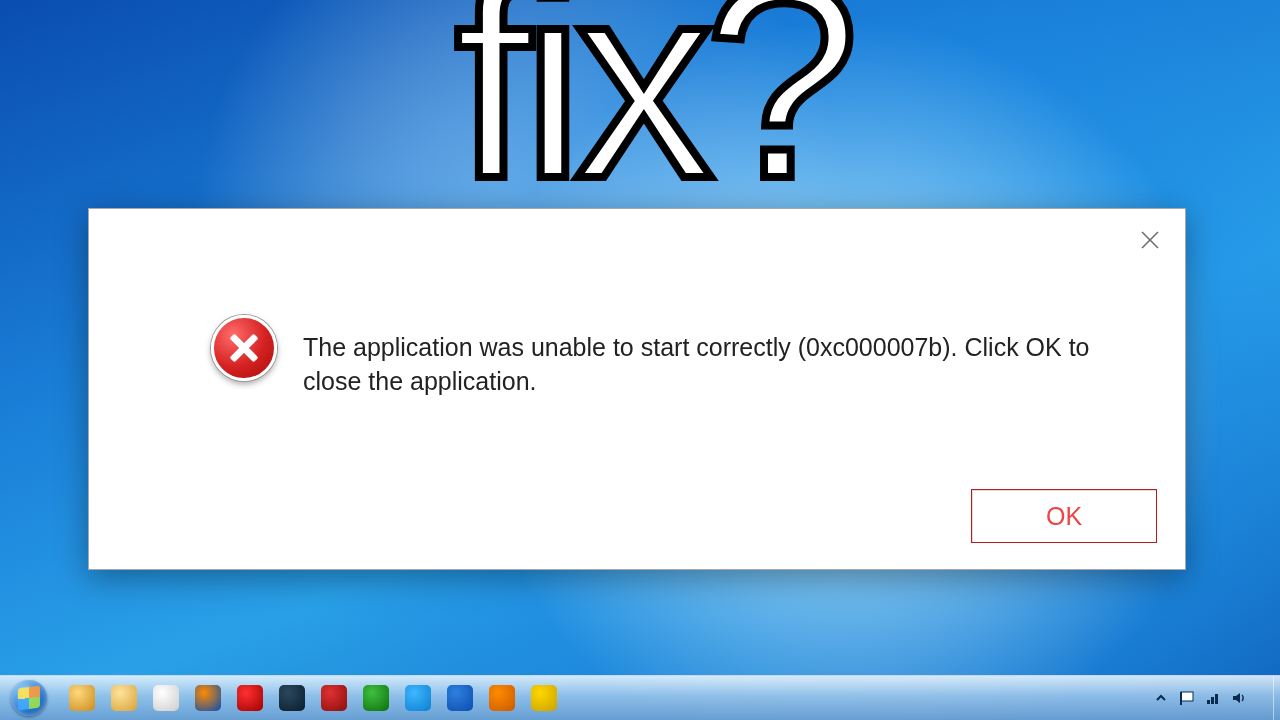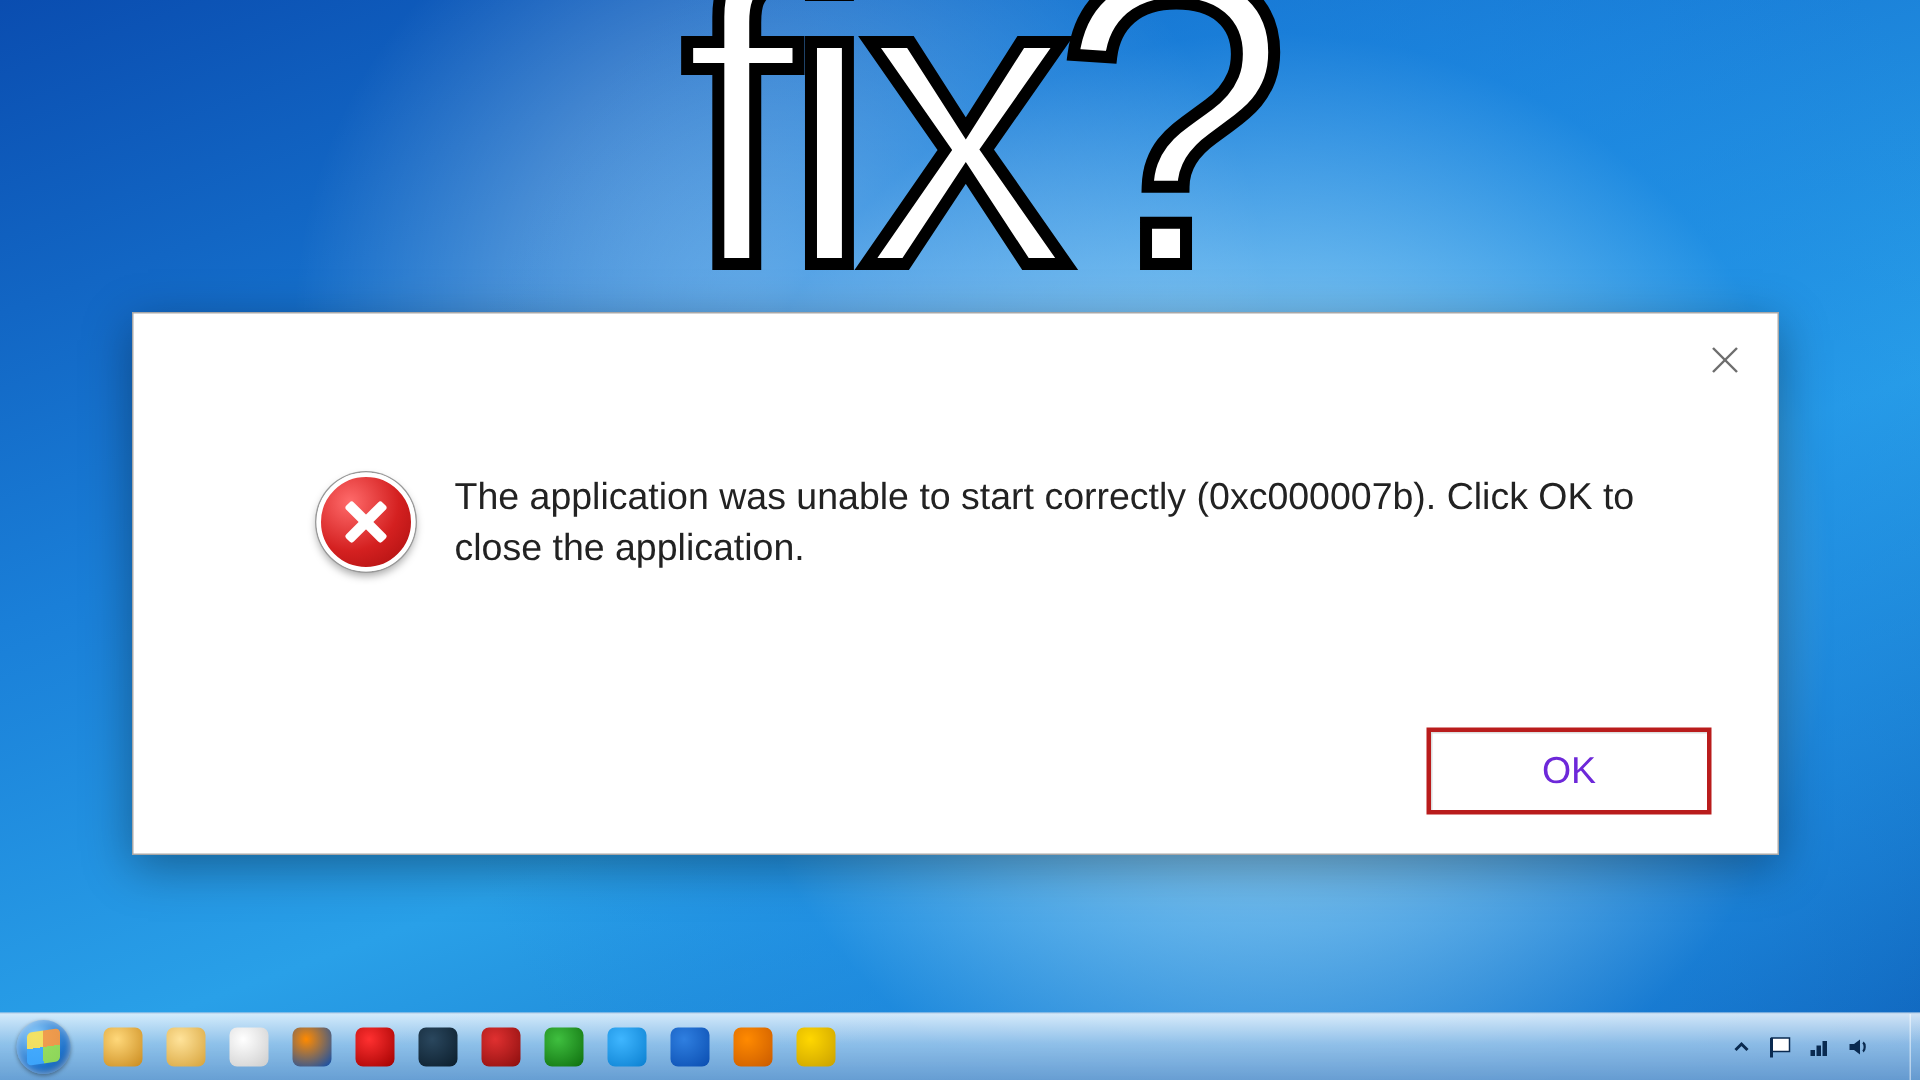--- a/index.html
+++ b/index.html
@@ -47,25 +47,25 @@
     width:60px;height:60px;border-radius:50%;
     background:radial-gradient(circle at 32% 28%,#ff6b6b 0%,#d42020 55%,#a80e0e 100%);
     border:3px solid #fff;box-shadow:0 0 0 1px #999,0 3px 6px rgba(0,0,0,0.35);
     position:relative;flex:0 0 60px;
   }
   .err-icon::before,.err-icon::after{
     content:"";position:absolute;left:50%;top:50%;width:34px;height:7px;background:#fff;border-radius:2px;
   }
   .err-icon::before{transform:translate(-50%,-50%) rotate(45deg);}
   .err-icon::after{transform:translate(-50%,-50%) rotate(-45deg);}
-  .msg{font-size:25px;color:#222;line-height:1.35;max-width:840px;}
+  .msg{font-size:25px;color:#222;line-height:1.35;max-width:840px;margin-top:16px;}
   .ok-btn{
-    position:absolute;right:44px;bottom:26px;width:184px;height:52px;
-    background:#fff;border:3px solid #b91c1c;box-shadow:1px 1px 0 #ddd inset;
-    font-size:25px;color:#6d28d9;display:flex;align-items:center;justify-content:center;
+    position:absolute;right:28px;bottom:26px;width:184px;height:52px;
+    background:#fff;border:1px solid #b91c1c;box-shadow:1px 1px 0 #ddd inset;
+    font-size:25px;color:#ef4444;display:flex;align-items:center;justify-content:center;
     cursor:pointer;
   }
 
   .taskbar{
     position:absolute;left:0;right:0;bottom:0;height:44px;
     background:linear-gradient(to bottom,rgba(240,248,255,0.85),rgba(160,200,235,0.85) 45%,rgba(110,160,210,0.9));
     border-top:1px solid rgba(255,255,255,0.6);
     display:flex;align-items:center;padding:0 6px;gap:2px;
   }
   .start-orb{

